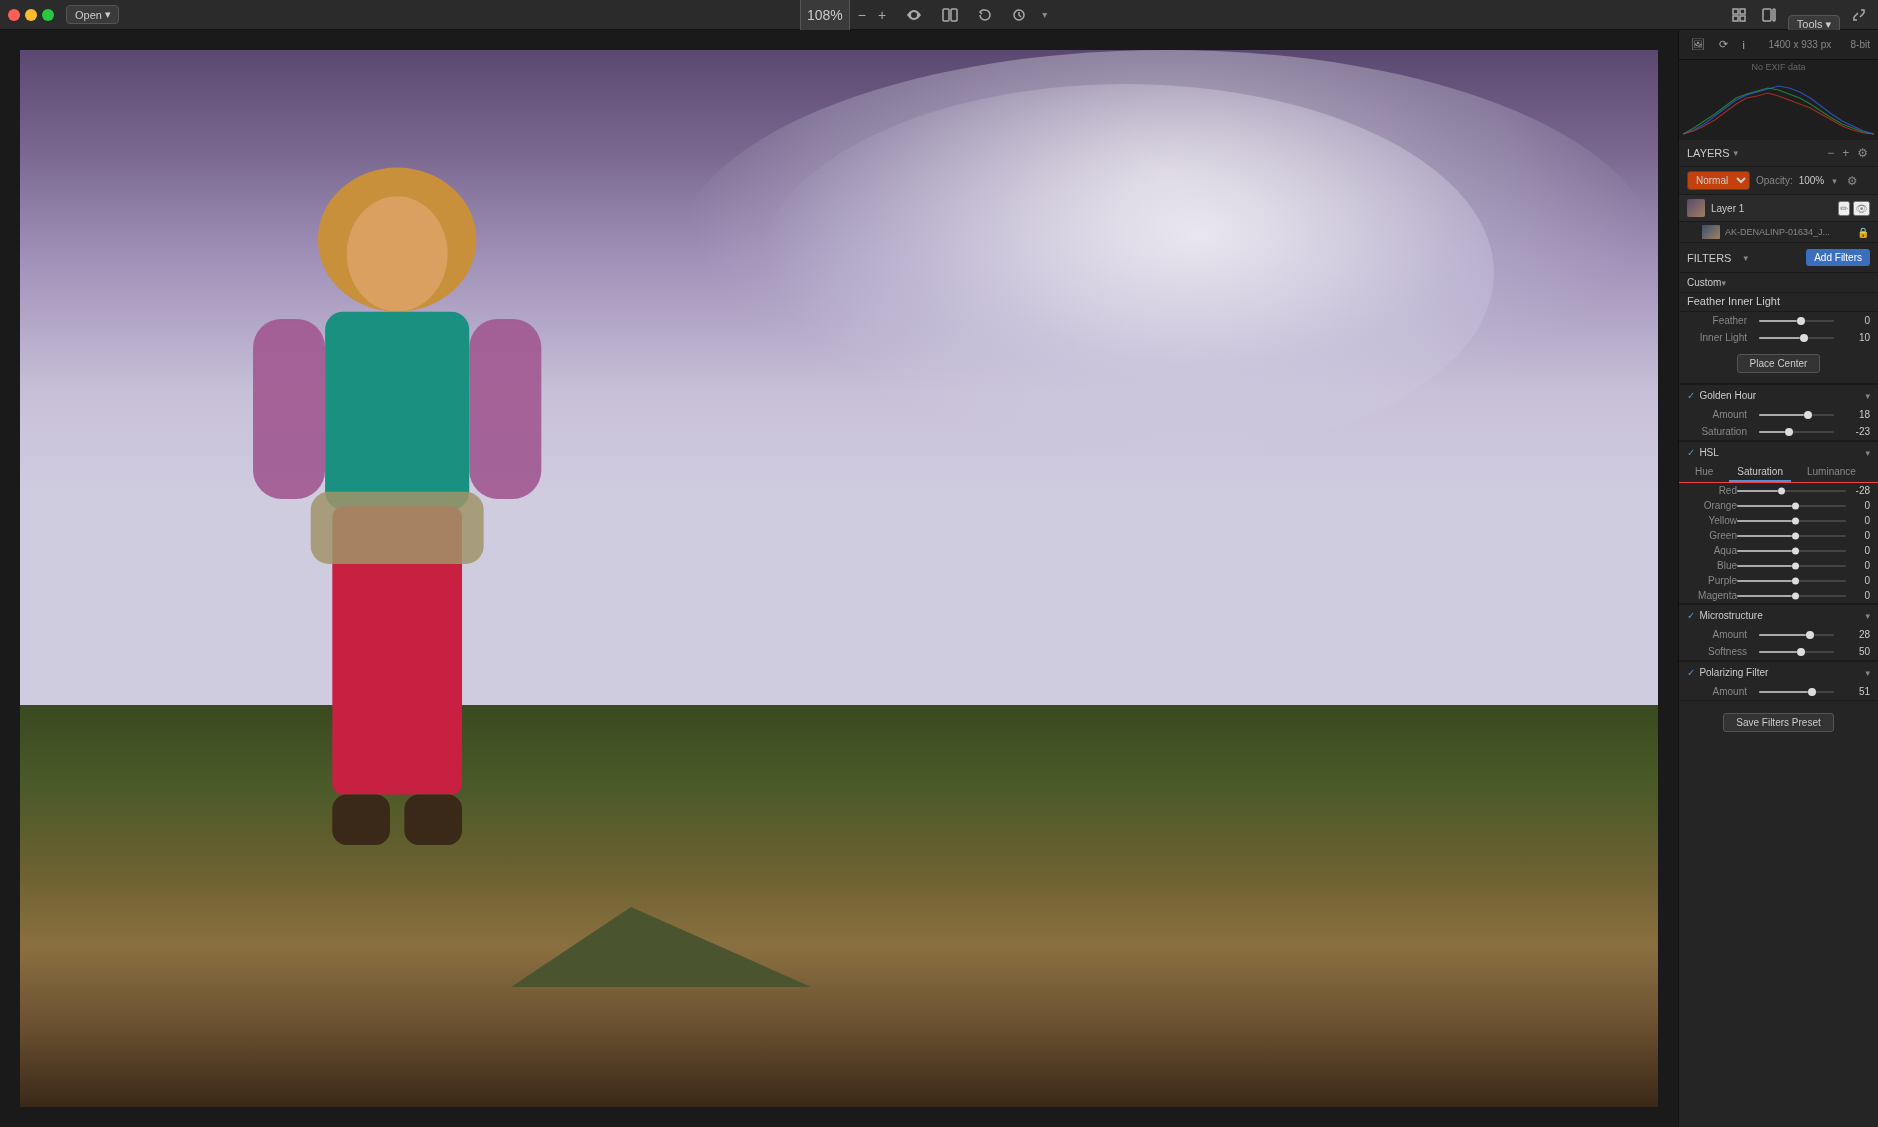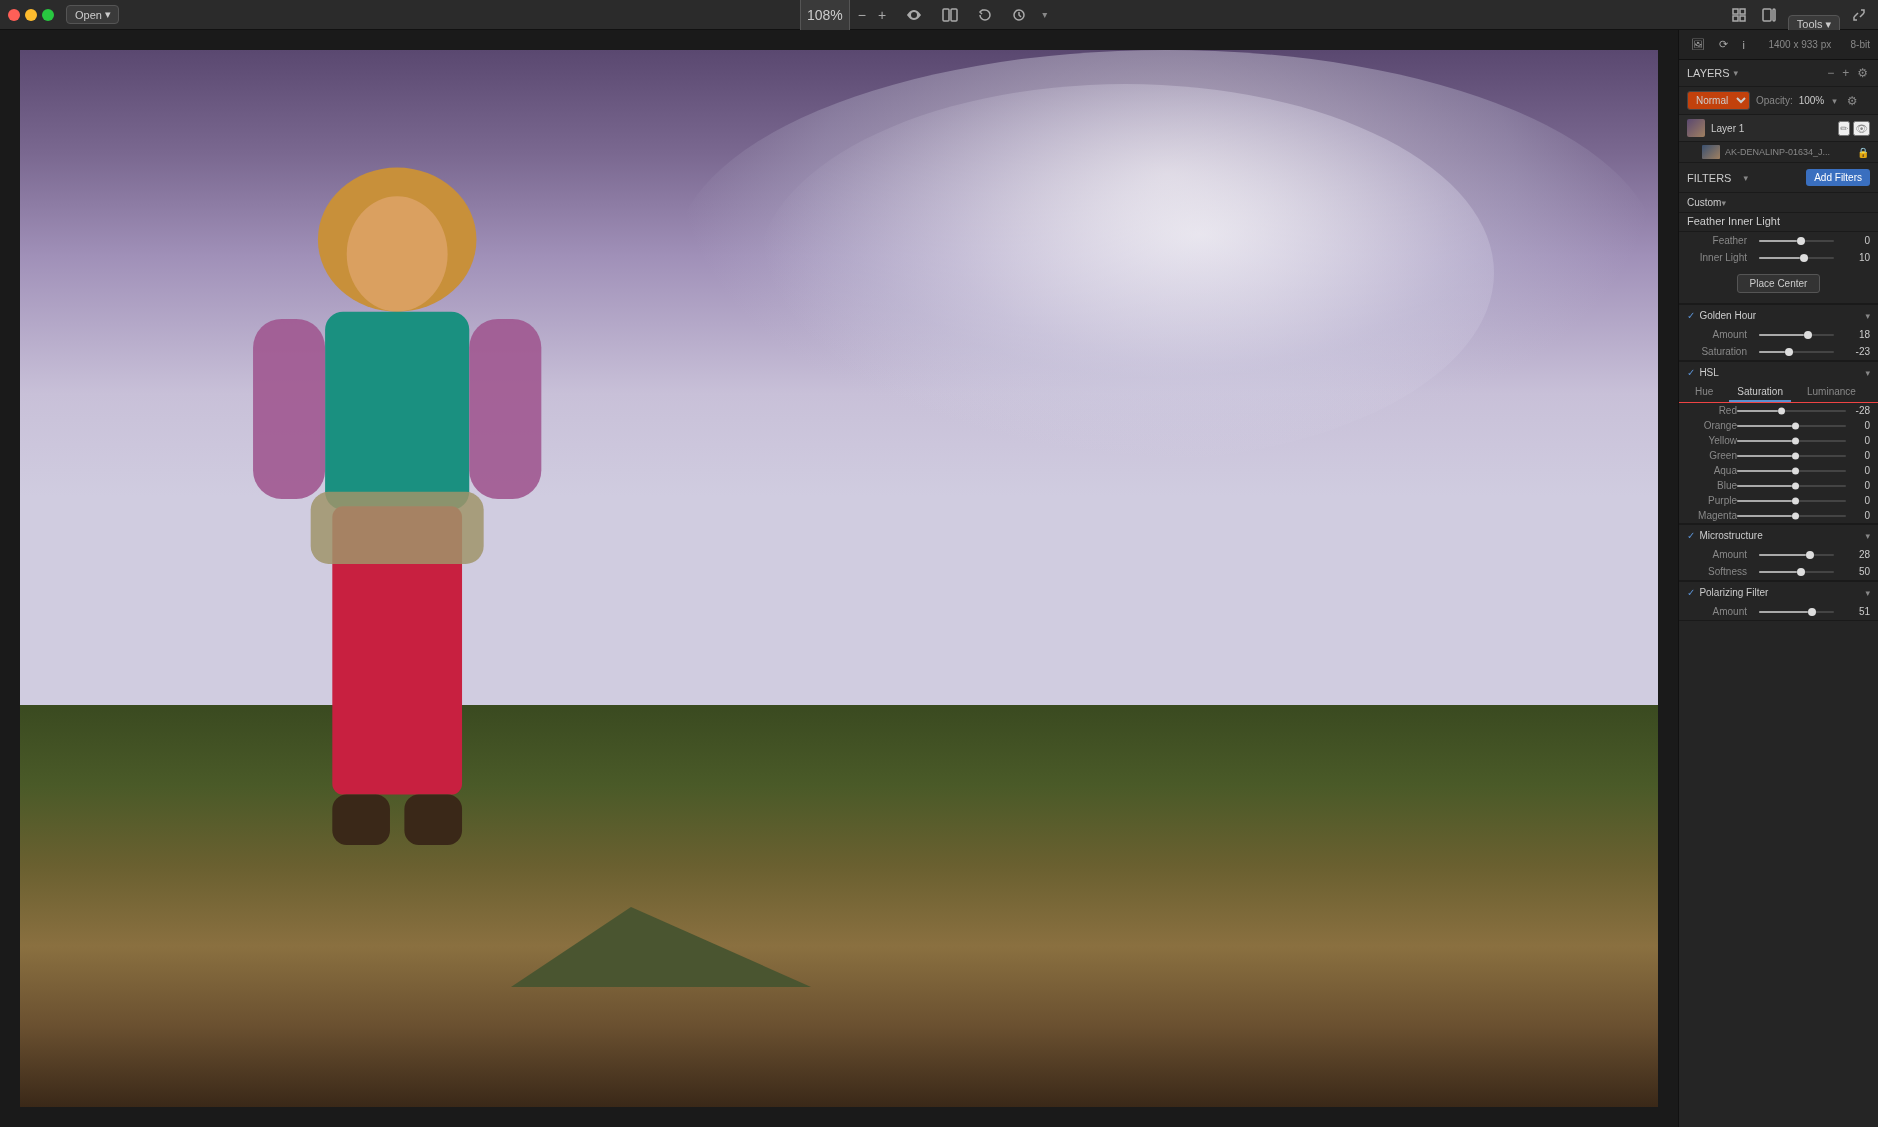--- a/index.html
+++ b/index.html
@@ -645,20 +645,33 @@
     <div class="info-bar">
       <div class="info-icons">
         <button class="icon-btn" style="font-size:11px;">🖼</button>
         <button class="icon-btn" style="font-size:11px;">⟳</button>
         <button class="icon-btn" style="font-size:11px;">ℹ</button>
       </div>
       <span class="info-size">1400 x 933 px</span>
       <span class="info-bit">8-bit</span>
     </div>
 
+    <div class="histogram-area">
+      <div class="histogram-label">No EXIF data</div>
+      <div class="histogram-canvas">
+        <svg width="100%" height="60" viewBox="0 0 180 60" preserveAspectRatio="none">
+
+          <polyline points="0,58 10,52 20,45 30,38 40,30 50,22 60,18 70,15 80,12 90,14 100,18 110,22 120,28 130,35 140,42 150,48 160,52 170,56 180,58" fill="none" stroke="#22aa44" stroke-width="1" opacity="0.7"></polyline>
+
+          <polyline points="0,58 10,54 20,48 30,40 40,32 50,24 60,19 70,16 80,13 90,10 100,12 110,16 120,22 130,30 140,38 150,45 160,50 170,55 180,58" fill="none" stroke="#3366ff" stroke-width="1" opacity="0.7"></polyline>
+
+          <polyline points="0,58 10,55 20,50 30,44 40,36 50,28 60,22 70,20 80,17 90,20 100,24 110,28 120,32 130,38 150,50 160,54 170,57 180,58" fill="none" stroke="#dd3322" stroke-width="1" opacity="0.7"></polyline>
+        </svg>
+      </div>
+    </div>
 
     <div class="layers-section">
       <div class="section-header">
         <div class="section-title">
           <span>LAYERS</span>
           <span style="color:#888; font-size:9px;">▾</span>
         </div>
         <div class="section-actions">
           <button class="section-action-btn">−</button>
           <button class="section-action-btn">+</button>
@@ -877,16 +890,19 @@
           <div class="slider-track">
             <div class="slider-fill" style="width:65%"></div>
             <div class="slider-thumb" style="left:65%"></div>
           </div>
           <span class="slider-value">51</span>
         </div>
       </div>
 
       <div class="divider"></div>
 
+      <div style="text-align:right; padding: 6px 8px;">
+        <button class="save-preset-btn">Save Filters Preset</button>
+      </div>
 
     </div>
   </div>
 </div>
 
 </body></html>

